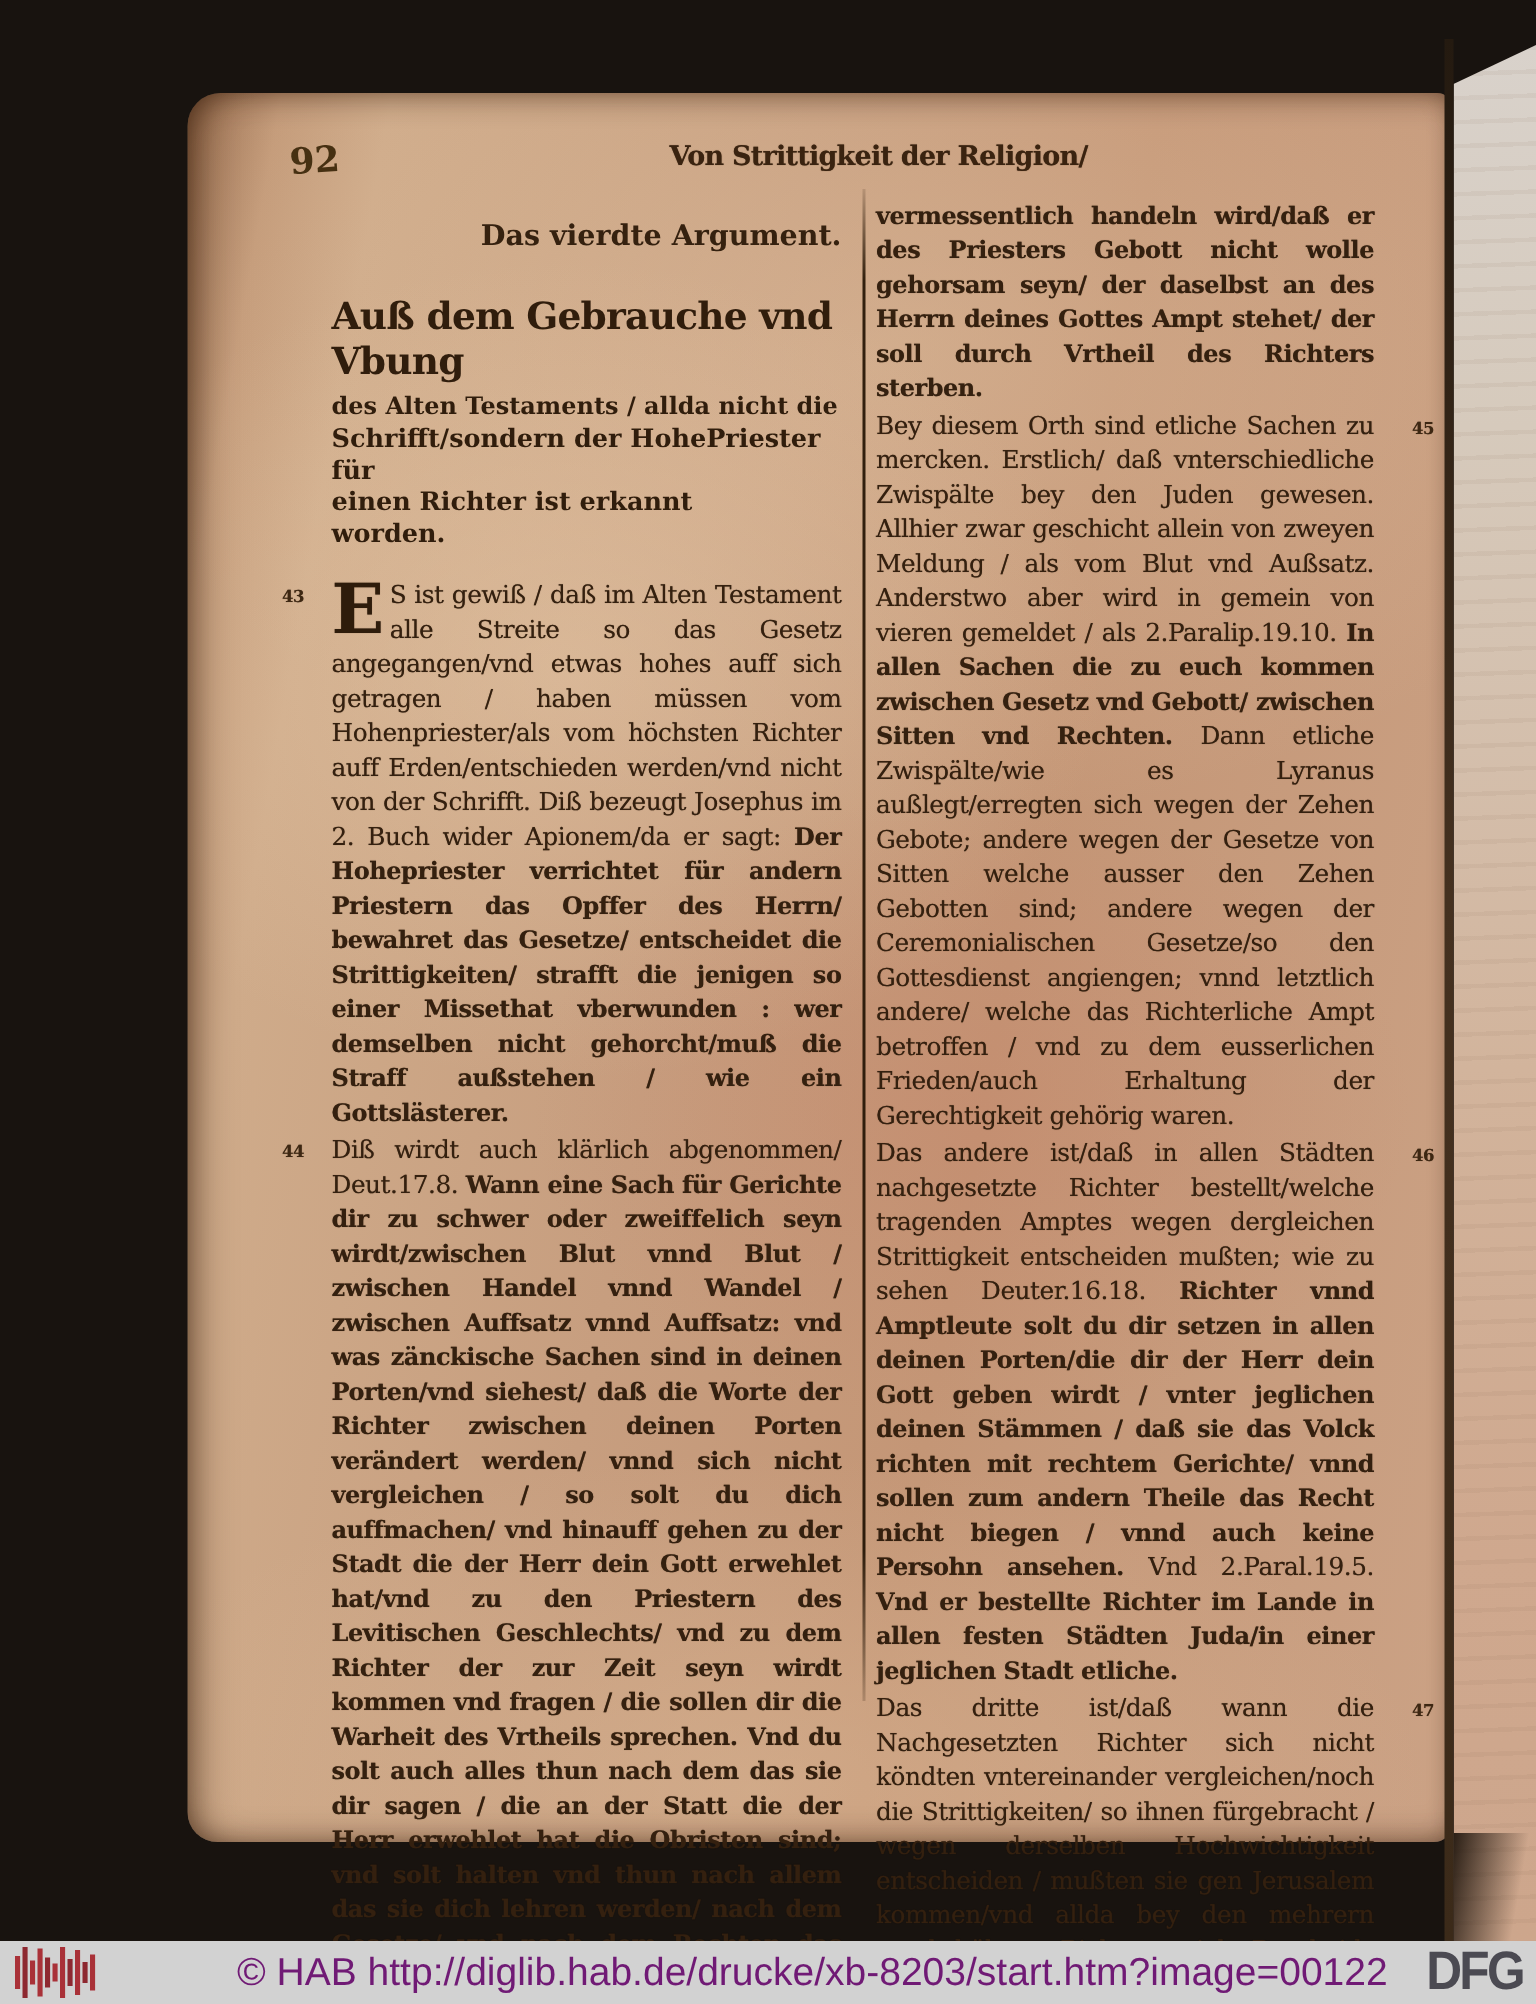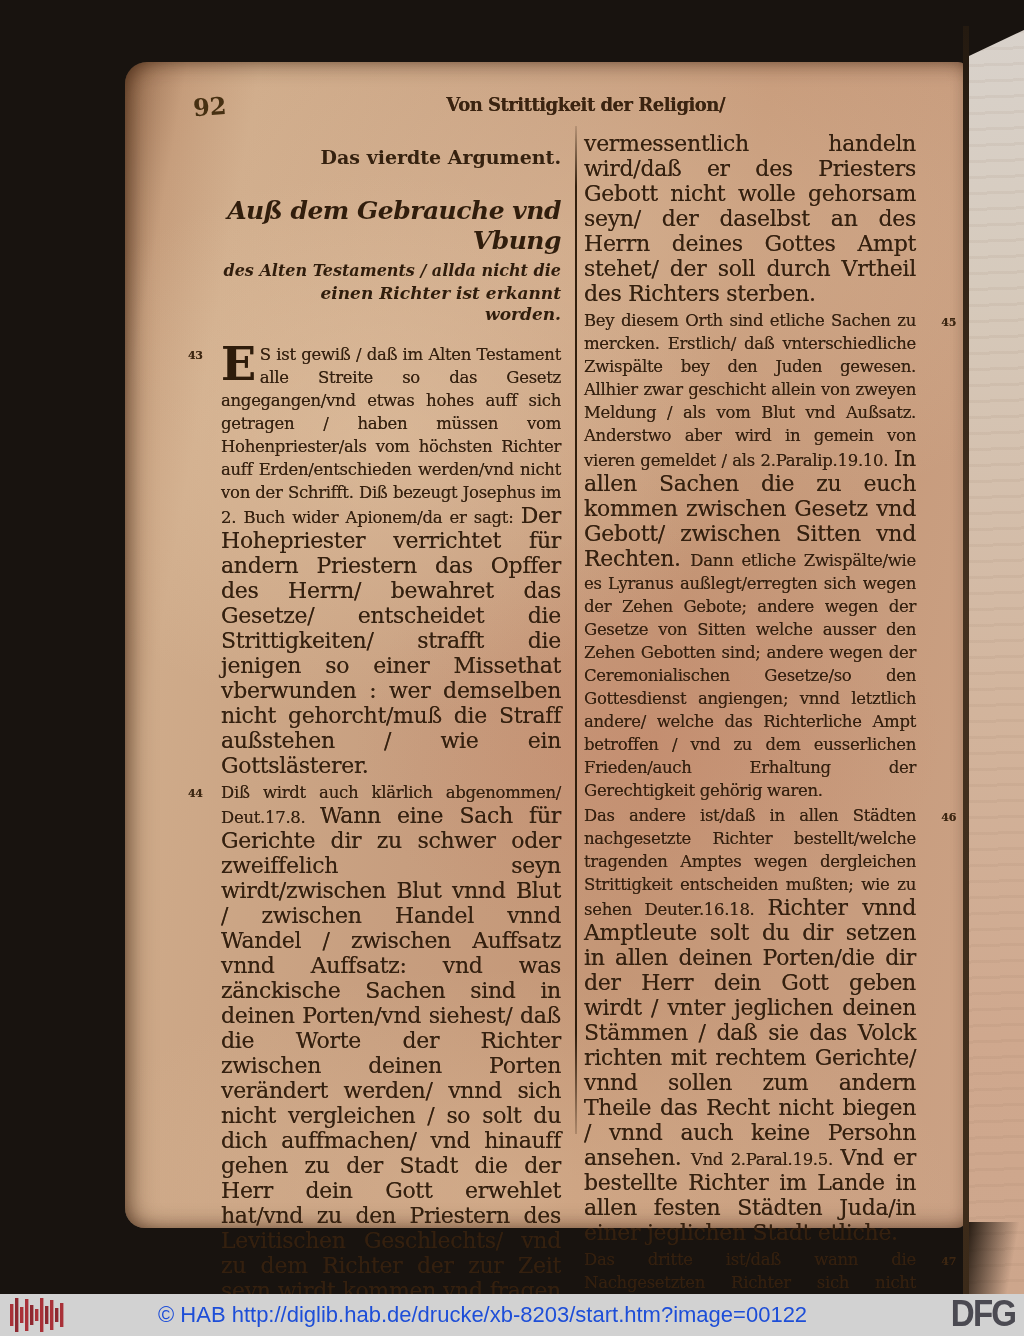--- a/index.html
+++ b/index.html
@@ -49,63 +49,64 @@
     position:absolute;left:200px;top:32px;width:400px;text-align:right;
     font-size:18px;font-weight:bold;letter-spacing:-0.5px;color:#3a2310;
     text-shadow:0 0 0.6px rgba(58,35,16,0.7);
   }
   .column-divider{position:absolute;left:450px;top:64px;width:2px;height:1008px;background:linear-gradient(180deg,rgba(46,28,12,0.15),#32200e 6%,#2e1d0c 90%,rgba(46,28,12,0.2));}
   
   .col{position:absolute;top:0;text-align:justify;}
   .col-left{left:96px;top:84px;width:340px;}
   .col-right{left:459px;top:70px;width:332px;}
   .h-small{text-align:right;font-size:19px;font-weight:bold;margin:0 0 28px;color:#35210f;}
-  .hl{text-align:right;font-weight:bold;color:#301d0c;font-style:italic;}
+  .hl{text-align:left;font-weight:bold;color:#301d0c;}
   .hl.xl{font-size:25px;line-height:30px;margin-bottom:3px;letter-spacing:-0.5px;}
   .hl.lg{font-size:16px;line-height:24px;}
   .hl.md{font-size:17px;line-height:21px;}
   #left-heading{margin-bottom:18px;}
   .body-para{
     position:relative;margin:0 0 2px;font-size:16.5px;line-height:23px;
     letter-spacing:-0.3px;color:#34200f;
     text-shadow:0 0 0.5px rgba(52,32,15,0.65);
   }
-  .seg.bold{font-weight:normal;font-size:22px;}
+  .seg.bold{font-weight:bold;font-size:16px;}
   .dropcap{float:left;font-size:46px;line-height:42px;font-weight:bold;padding:0 4px 0 0;color:#2e1c0b;}
   .margin-num{position:absolute;font-size:11px;font-weight:bold;color:#3d2712;}
   .margin-num.left{left:-33px;top:1px;}
   .margin-num.right{right:-40px;top:2px;}
   
   .footer-bar{
     position:absolute;left:0;bottom:0;width:1024px;height:42px;background:#d2d2d2;
     font-family:"Liberation Sans", sans-serif;
   }
   .hab-logo{position:absolute;left:9px;top:3px;}
   .footer-url{
     position:absolute;left:158px;top:50%;transform:translateY(-50%);
-    font-size:22px;color:#1d4ed8;letter-spacing:0;white-space:nowrap;
+    font-size:26px;color:#701a75;letter-spacing:0;white-space:nowrap;
   }
   .dfg-logo{
     position:absolute;right:6px;top:50%;transform:translateY(-52%) scaleX(0.92);
     font-size:36px;font-weight:bold;letter-spacing:-2px;color:#4b4a52;
   }
 </style>
 </head>
 <body>
 
 <div class="book-page">
   <div class="folio-number">92</div>
   <div class="running-header">Von Strittigkeit der Religion/</div>
   <div class="column-divider"></div>
 
   <div class="col col-left">
     <div class="h-small">Das vierdte Argument.</div>
     <div id="left-heading">
         <div class="hl xl">Auß dem Gebrauche vnd Vbung</div>
         <div class="hl lg">des Alten Testaments / allda nicht die</div>
+        <div class="hl md">Schrifft/sondern der HohePriester für</div>
         <div class="hl md">einen Richter ist erkannt</div>
         <div class="hl md">worden.</div>
       </div>
     <div id="left-paras">
         <p class="body-para"><span class="margin-num left">43</span><span class="dropcap">E</span><span class="seg">S ist gewiß / daß im Alten Testament alle Streite so das Gesetz angegangen/vnd etwas hohes auff sich getragen / haben müssen vom Hohenpriester/als vom höchsten Richter auff Erden/entschieden werden/vnd nicht von der Schrifft. Diß bezeugt Josephus im 2. Buch wider Apionem/da er sagt: </span><span class="seg bold">Der Hohepriester verrichtet für andern Priestern das Opffer des Herrn/ bewahret das Gesetze/ entscheidet die Strittigkeiten/ strafft die jenigen so einer Missethat vberwunden : wer demselben nicht gehorcht/muß die Straff außstehen / wie ein Gottslästerer.</span></p>
         <p class="body-para"><span class="margin-num left">44</span><span class="seg">Diß wirdt auch klärlich abgenommen/ Deut.17.8. </span><span class="seg bold">Wann eine Sach für Gerichte dir zu schwer oder zweiffelich seyn wirdt/zwischen Blut vnnd Blut / zwischen Handel vnnd Wandel / zwischen Auffsatz vnnd Auffsatz: vnd was zänckische Sachen sind in deinen Porten/vnd siehest/ daß die Worte der Richter zwischen deinen Porten verändert werden/ vnnd sich nicht vergleichen / so solt du dich auffmachen/ vnd hinauff gehen zu der Stadt die der Herr dein Gott erwehlet hat/vnd zu den Priestern des Levitischen Geschlechts/ vnd zu dem Richter der zur Zeit seyn wirdt kommen vnd fragen / die sollen dir die Warheit des Vrtheils sprechen. Vnd du solt auch alles thun nach dem das sie dir sagen / die an der Statt die der Herr erwehlet hat die Obristen sind; vnd solt halten vnd thun nach allem das sie dich lehren werden/ nach dem Gesetze/ vnd nach dem Rechten das sie dir sagen/solt du dich halten/ daß du von demselbigen nicht abweichest/weder zur Rechten/noch zur Lincken/ vnnd wo jemandt hoffertig oder</span></p>
       </div>
   </div>
 
   <div class="col col-right">

